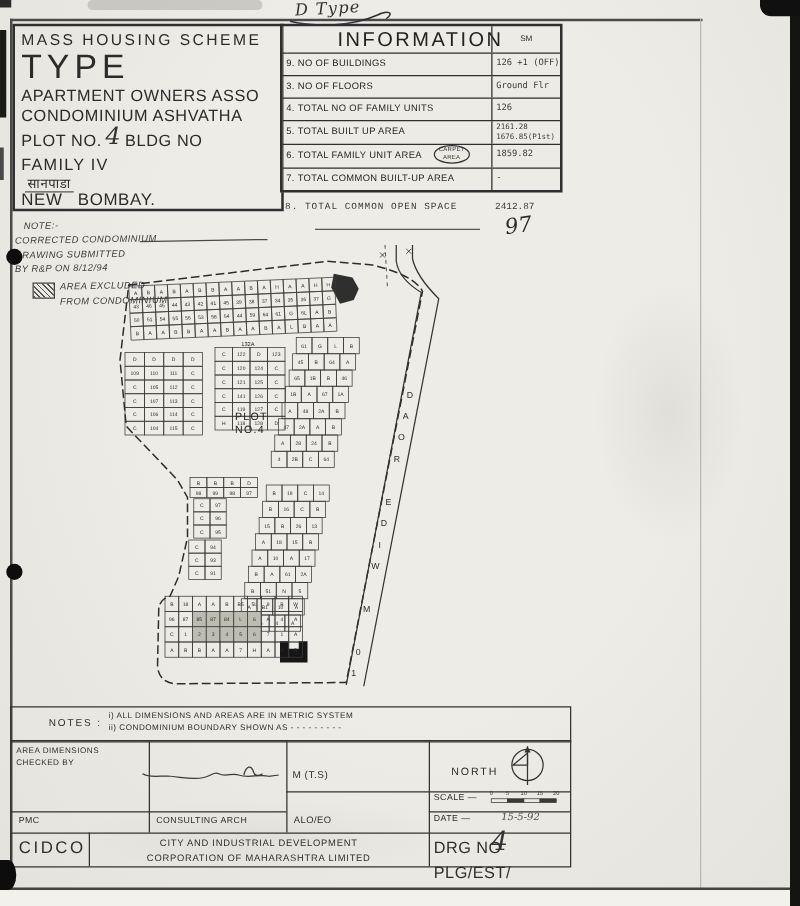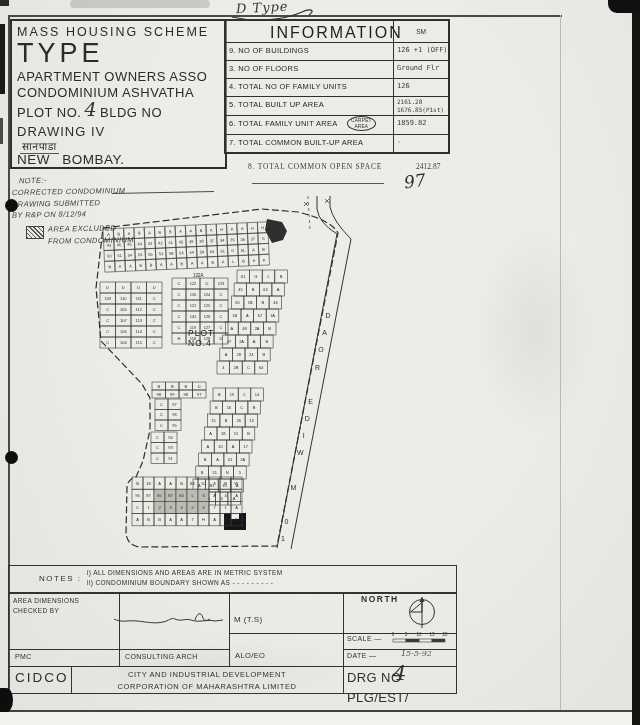--- a/index.html
+++ b/index.html
@@ -1,21 +1,21 @@
 <!DOCTYPE html>
 <html><head>
 <meta charset="utf-8">
 <style>
   html,body{margin:0;padding:0;background:#777;}
   .page{position:relative;width:640px;height:725px;overflow:hidden;
         background:radial-gradient(ellipse at 52% 38%, #edecE7 45%, #e3e2dc 100%);
         font-family:"Liberation Sans",sans-serif;color:#2e2e2e;}
   .abs{position:absolute;}
   .hand{font-family:"DejaVu Serif",serif;font-style:italic;color:#333;}
-  .mono{font-family:Liberation Serif, serif;padding-left:20px;}
+  .mono{font-family:Liberation Mono, monospace;}
   .vl,.hl{position:absolute;background:#3a3a3a;}
   
   .frame-top{left:8px;top:15px;width:554px;height:2px;background:#4a4a48;}
   .frame-left{left:8px;top:15px;width:2px;height:696px;background:#4a4a48;}
   .frame-right{left:560px;top:15px;width:1px;height:696px;background:#b9b8b2;}
   .bottom-line{left:0;top:710px;width:640px;height:2px;background:#44433f;}
   .bottom-band{left:0;top:712px;width:640px;height:13px;background:#f2f1ec;}
   
   .right-strip{left:632px;top:0;width:8px;height:725px;background:#141413;}
   .tr-blob{left:608px;top:0;width:32px;height:13px;background:#101010;border-radius:0 0 0 9px;}
@@ -77,21 +77,21 @@
   .nb-label{position:absolute;left:10px;top:8px;font-size:8px;letter-spacing:1.5px;margin-left:20px;}
   .nb-1{position:absolute;left:78px;top:3px;font-size:6.5px;letter-spacing:.4px;white-space:nowrap;}
   .nb-2{position:absolute;left:78px;top:13px;font-size:6.5px;letter-spacing:.4px;white-space:nowrap;}
   
   .footer{left:8px;top:592px;width:447px;height:100px;border:1.5px solid #333;}
   .footer .vl,.footer .hl{background:#333;}
   .f-txt{position:absolute;font-size:7px;letter-spacing:.4px;color:#2e2e2e;white-space:nowrap;}
   .cb{left:4px;top:3px;font-size:6.5px;line-height:1.6;}
   .sig{position:absolute;left:102px;top:6px;}
   .mts{left:225px;top:22px;font-size:8px;}
-  .north{left:352px;top:1px;font-size:8.5px;letter-spacing:1.5px;font-weight:bold;}
+  .north{left:352px;top:19px;font-size:8.5px;letter-spacing:1.5px;}
   .compass{position:absolute;left:394px;top:1px;}
   .scl{left:338px;top:42px;}
   .scale-svg{position:absolute;left:380px;top:38px;}
   .dtl{left:338px;top:59px;}
   .date-hand{position:absolute;left:392px;top:56px;font-size:8px;color:#4c4c4c;}
   .pmc{left:6px;top:60px;}
   .cons{left:116px;top:60px;}
   .alo{left:226px;top:58px;font-size:7.5px;}
   .cidco{left:6px;top:77px;font-size:13.5px;letter-spacing:2px;}
   .org{left:66px;top:76px;width:264px;text-align:center;font-size:7.5px;line-height:1.55;letter-spacing:.6px;}
@@ -118,21 +118,21 @@
   <div class="abs scheme-box">
     <div class="sb-l sb-1">MASS HOUSING SCHEME</div>
     <div class="sb-l sb-2">TYPE</div>
     <div class="sb-l sb-3">APARTMENT OWNERS ASSO</div>
     <div class="sb-l sb-4">CONDOMINIUM ASHVATHA</div>
     <div class="sb-l sb-5">
       <span>PLOT NO.</span>
       <span class="hand">4</span>
       <span>BLDG NO</span>
     </div>
-    <div class="sb-l sb-6">DRAWING IV</div>
+    <div class="sb-l sb-6">FAMILY IV</div>
     <div class="sb-l sb-7">सानपाडा</div>
     <div class="sb-l sb-8">NEW BOMBAY.</div>
   </div>
 
   <div class="abs info-table">
     <div class="it-head">
       <div class="it-title">INFORMATION</div>
       <div class="it-unit">SM</div>
     </div>
     <div>

